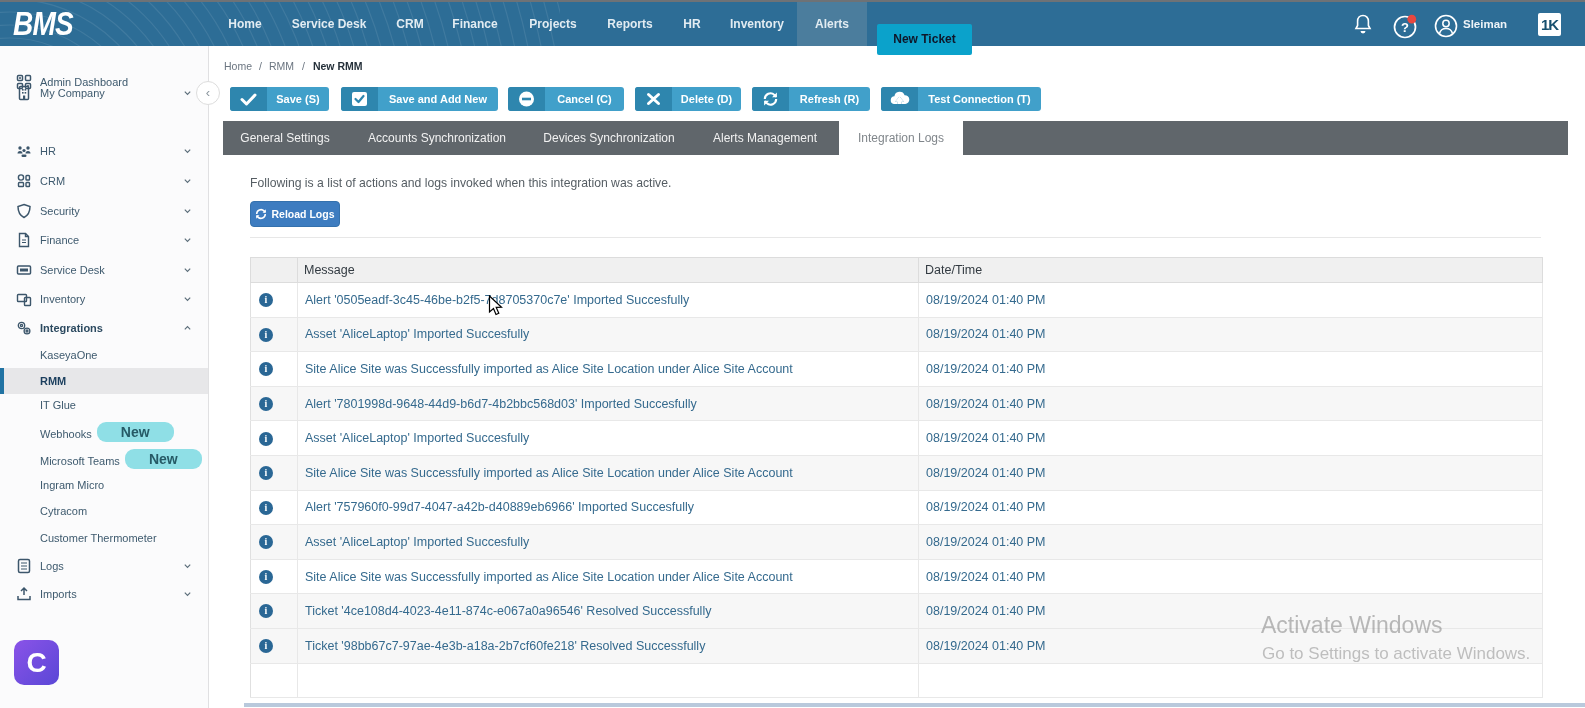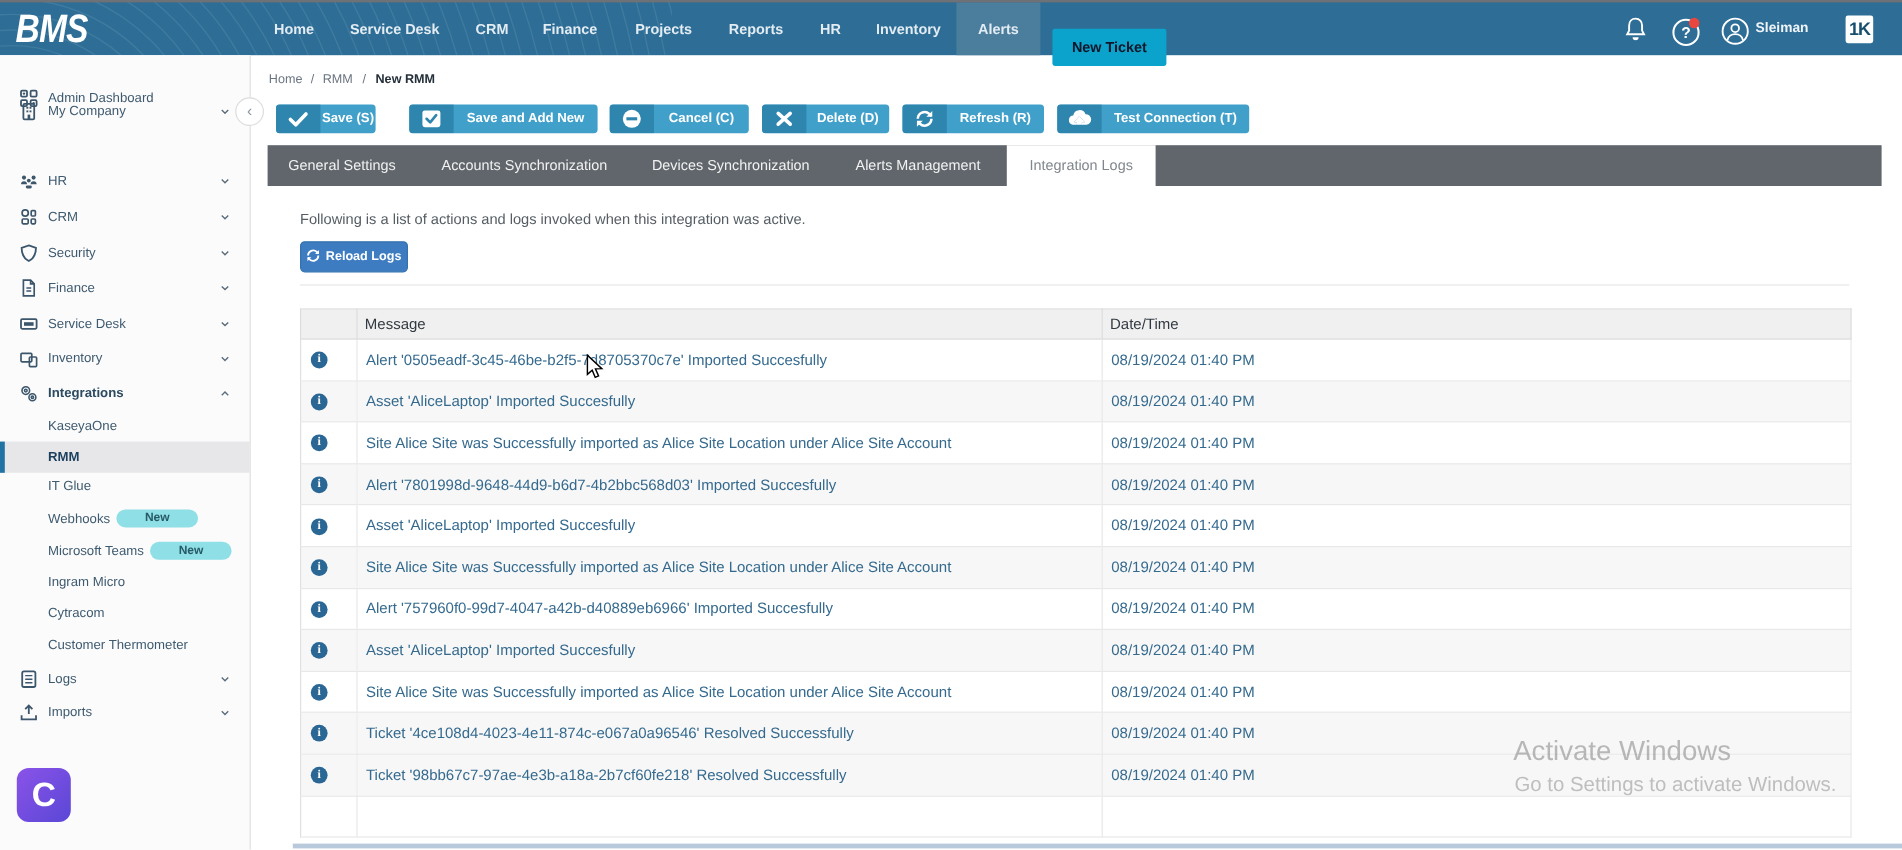--- a/index.html
+++ b/index.html
@@ -18,21 +18,21 @@
 
 #sidebar { position:absolute; top:46px; left:0; width:209px; height:662px; background:#fbfbfc; border-right:1px solid #e0e0e2; }
 .sitem { position:absolute; left:0; width:208px; height:29px; }
 .sitem .lbl { position:absolute; left:40px; top:50%; transform:translateY(-50%); font-size:11px; color:#3e5a6e; white-space:nowrap; }
 .sitem .ico { position:absolute; left:16px; top:50%; transform:translateY(-50%); width:16px; height:16px; }
 .sitem .chev { position:absolute; right:16px; top:50%; transform:translateY(-50%); width:9px; height:9px; }
 .subitem { position:absolute; left:0; width:208px; height:26px; }
 .subitem .lbl { position:absolute; left:40px; top:50%; transform:translateY(-50%); font-size:11px; color:#3e5a6e; white-space:nowrap; }
 #rmmsel { position:absolute; left:0; top:322px; width:208px; height:26px; background:#e7e7e9; border-left:4px solid #2173a3; }
 #rmmsel .lbl { position:absolute; left:36px; top:50%; transform:translateY(-50%); font-size:11px; color:#1c3f5e; font-weight:bold; }
-.newbadge { display:inline-block; background:#8fdfe6; color:#265a66; font-size:10px; font-weight:bold; border-radius:9px; padding:2px 24px; margin-left:5px; vertical-align:1px; }
+.newbadge { display:inline-block; background:#8fdfe6; color:#265a66; font-size:14px; font-weight:bold; border-radius:9px; padding:2px 24px; margin-left:5px; vertical-align:1px; }
 #chatbtn { position:absolute; left:14px; top:594px; width:45px; height:45px; border-radius:10px; background:linear-gradient(135deg,#8a53e8,#5a47d6); color:#fff; font-size:28px; font-weight:bold; text-align:center; line-height:45px; }
 #collapse { position:absolute; left:196px; top:81px; width:24px; height:24px; border-radius:50%; background:#fff; border:1px solid #ddd; color:#8a959d; text-align:center; line-height:22px; font-size:13px; z-index:6; }
 
 #crumb { position:absolute; left:224px; top:60px; font-size:10.5px; color:#6b7580; }
 #crumb b { color:#25303a; }
 .tbtn { position:absolute; top:87px; height:24px; border-radius:3px; background:#41a0ca; overflow:hidden; }
 .tbtn .iseg { position:absolute; left:0; top:0; width:37px; height:24px; background:#2e86ae; }
 .tbtn .tseg { position:absolute; left:37px; right:0; top:0; height:24px; color:#fff; font-size:11px; font-weight:bold; text-align:center; line-height:24px; white-space:nowrap; }
 #tabbar { position:absolute; left:223px; top:121px; width:1345px; height:34px; background:#60666b; }
 .tab { position:absolute; top:0; height:34px; line-height:34px; color:#f2f2f2; font-size:12px; transform:translateX(-50%); white-space:nowrap; }
@@ -296,21 +296,21 @@
         <svg class="chev" viewBox="0 0 10 10">
           <path d="M2 3.5 L5 6.5 L8 3.5" fill="none" stroke="#5b6d7a" stroke-width="1.3"></path>
         </svg>
       </div>
   <div id="chatbtn">C</div>
 </div>
 <div id="collapse">‹</div>
 
 <div id="crumb">Home<span style="margin:0 7px;">/</span>RMM<span style="margin:0 8px;">/</span><b style="color:#25303a;">New RMM</b></div>
 <div id="toolbar">
-  <div class="tbtn" style="left:230px;width:83px;">
+  <div class="tbtn" style="left:230px;width:99px;">
     <div class="iseg"><svg width="37" height="24" viewBox="0 0 37 24">
             <path d="M12 12.5 L16.5 17 L25 8" fill="none" stroke="#fff" stroke-width="3" stroke-linecap="round" stroke-linejoin="round"></path>
           </svg></div>
     <div class="tseg">Save (S)</div>
   </div>
   <div class="tbtn" style="left:341px;width:157px;">
     <div class="iseg"><svg width="37" height="24" viewBox="0 0 37 24">
             <rect x="11" y="5" width="15" height="14" rx="2" fill="#fff"></rect>
             <path d="M14.5 12 L17.5 15 L22.5 9" fill="none" stroke="#2e86ae" stroke-width="2.2" stroke-linecap="round" stroke-linejoin="round"></path>
           </svg></div>

